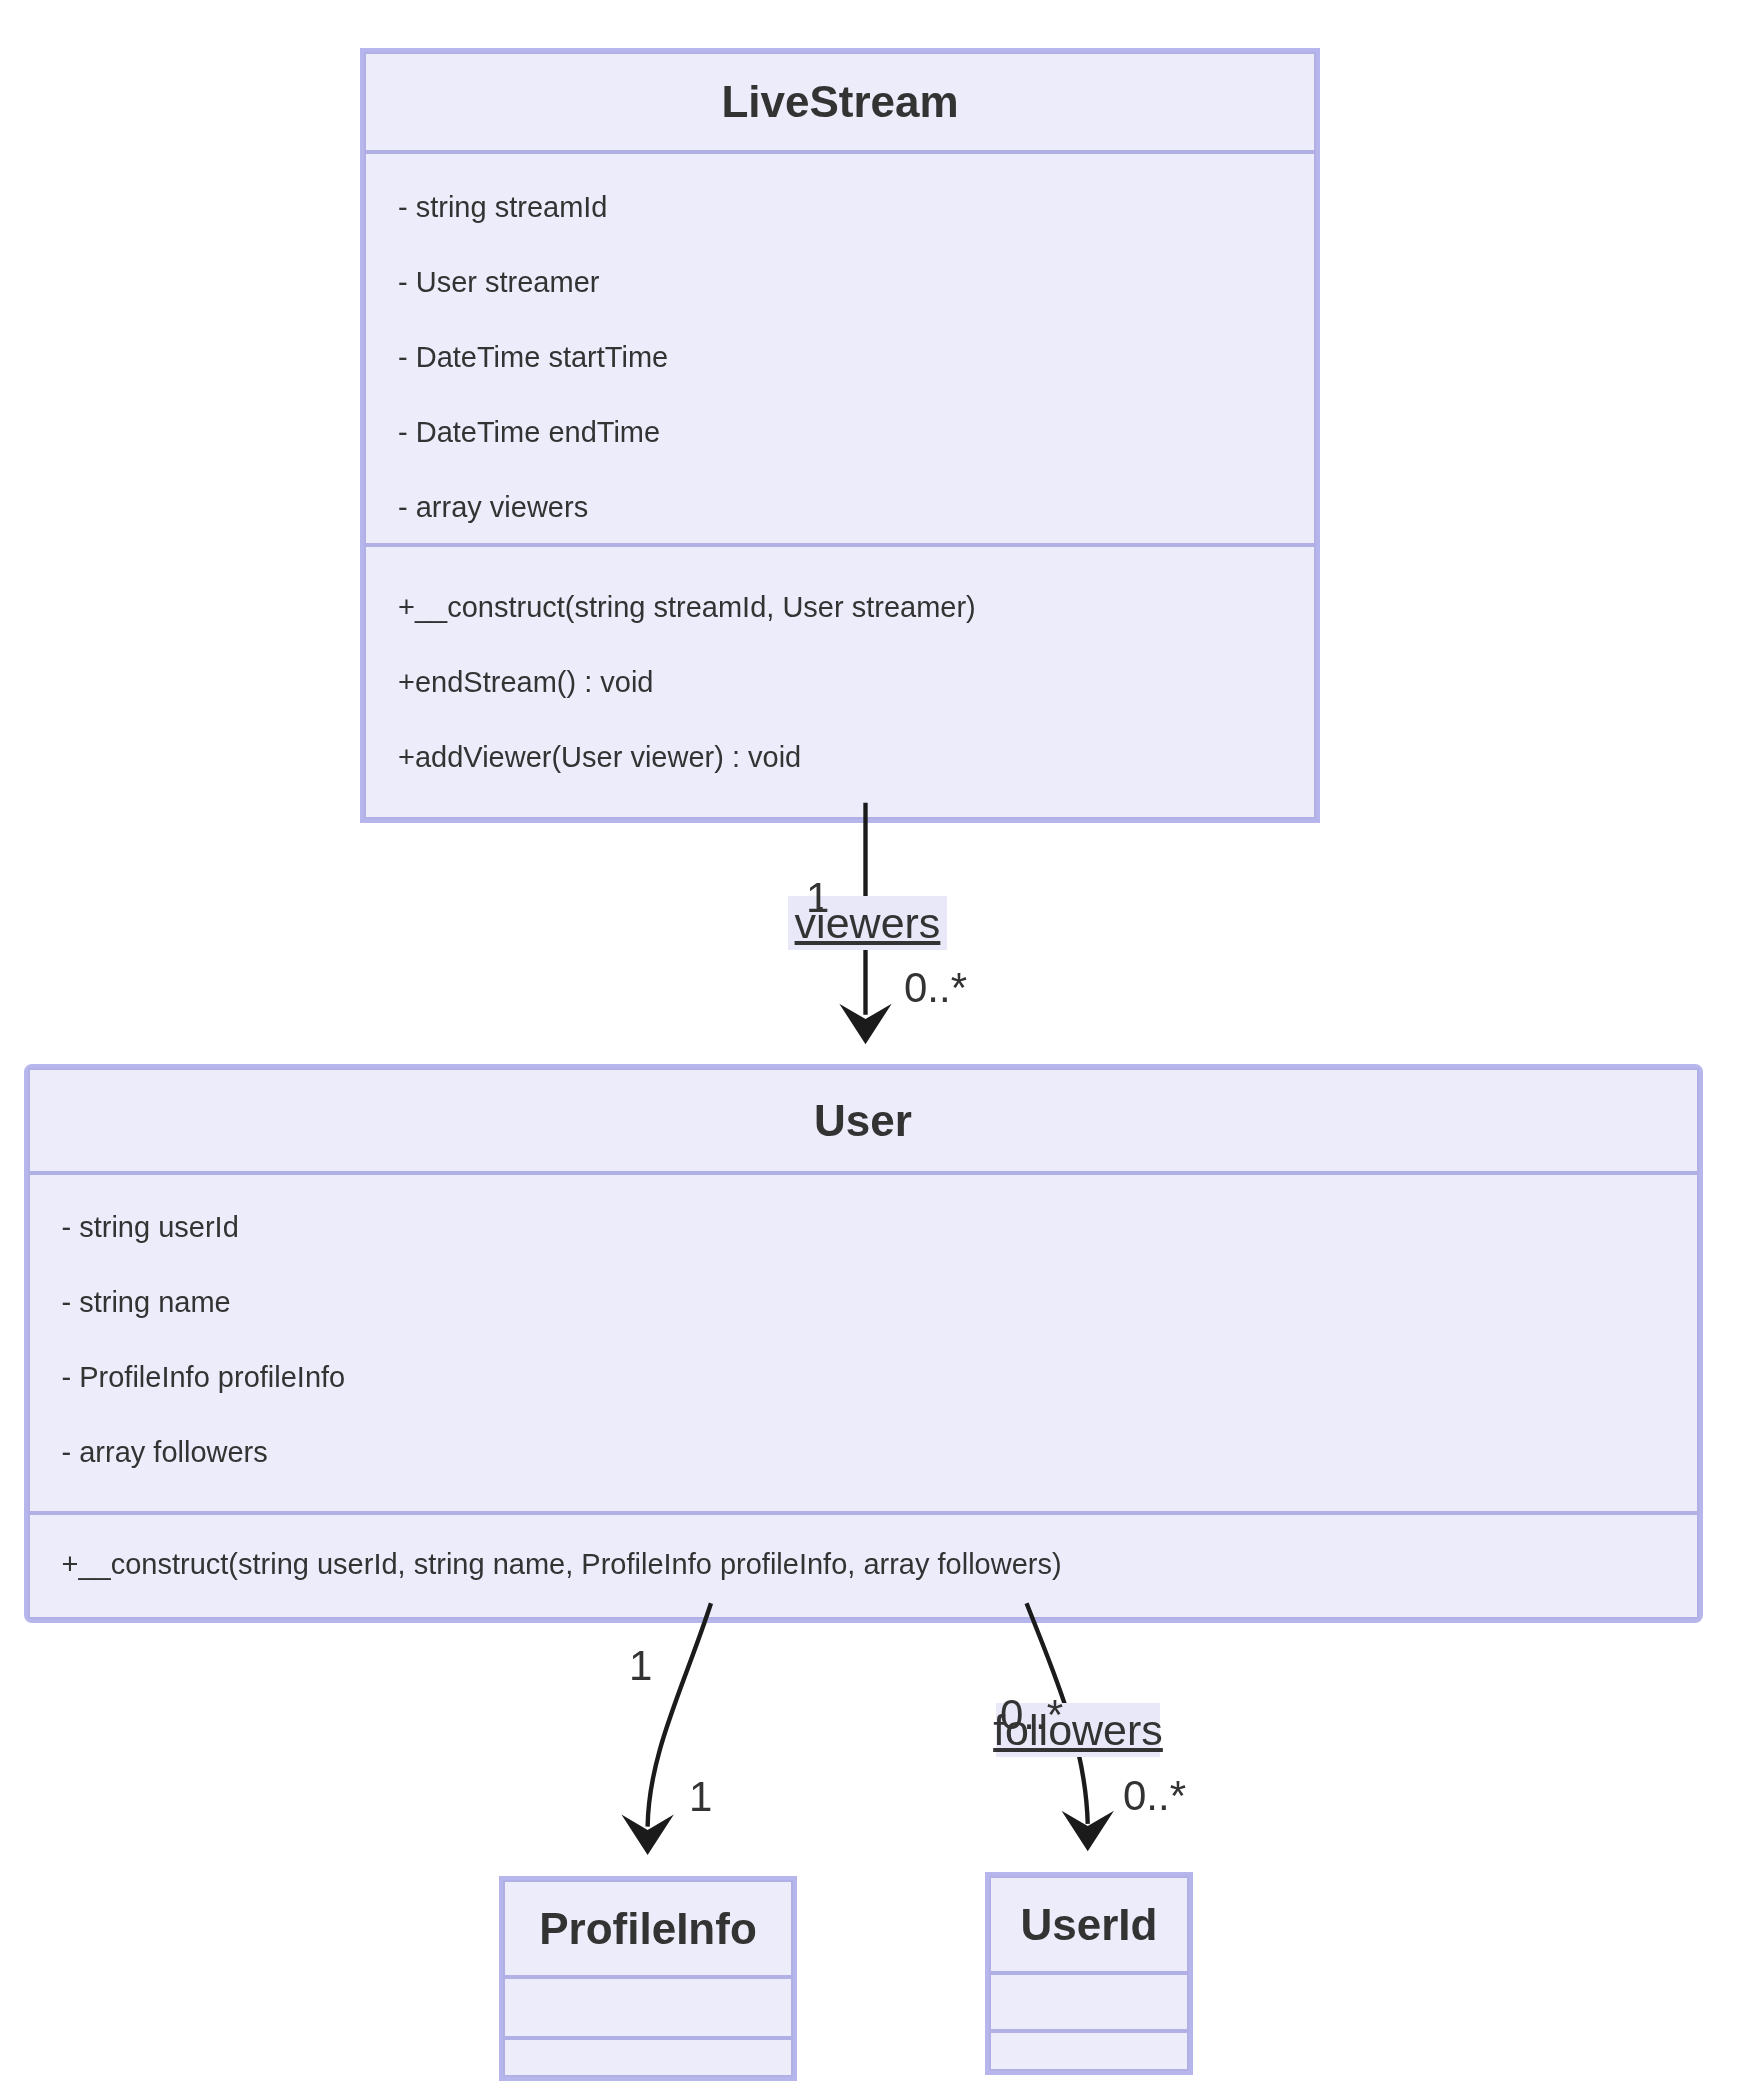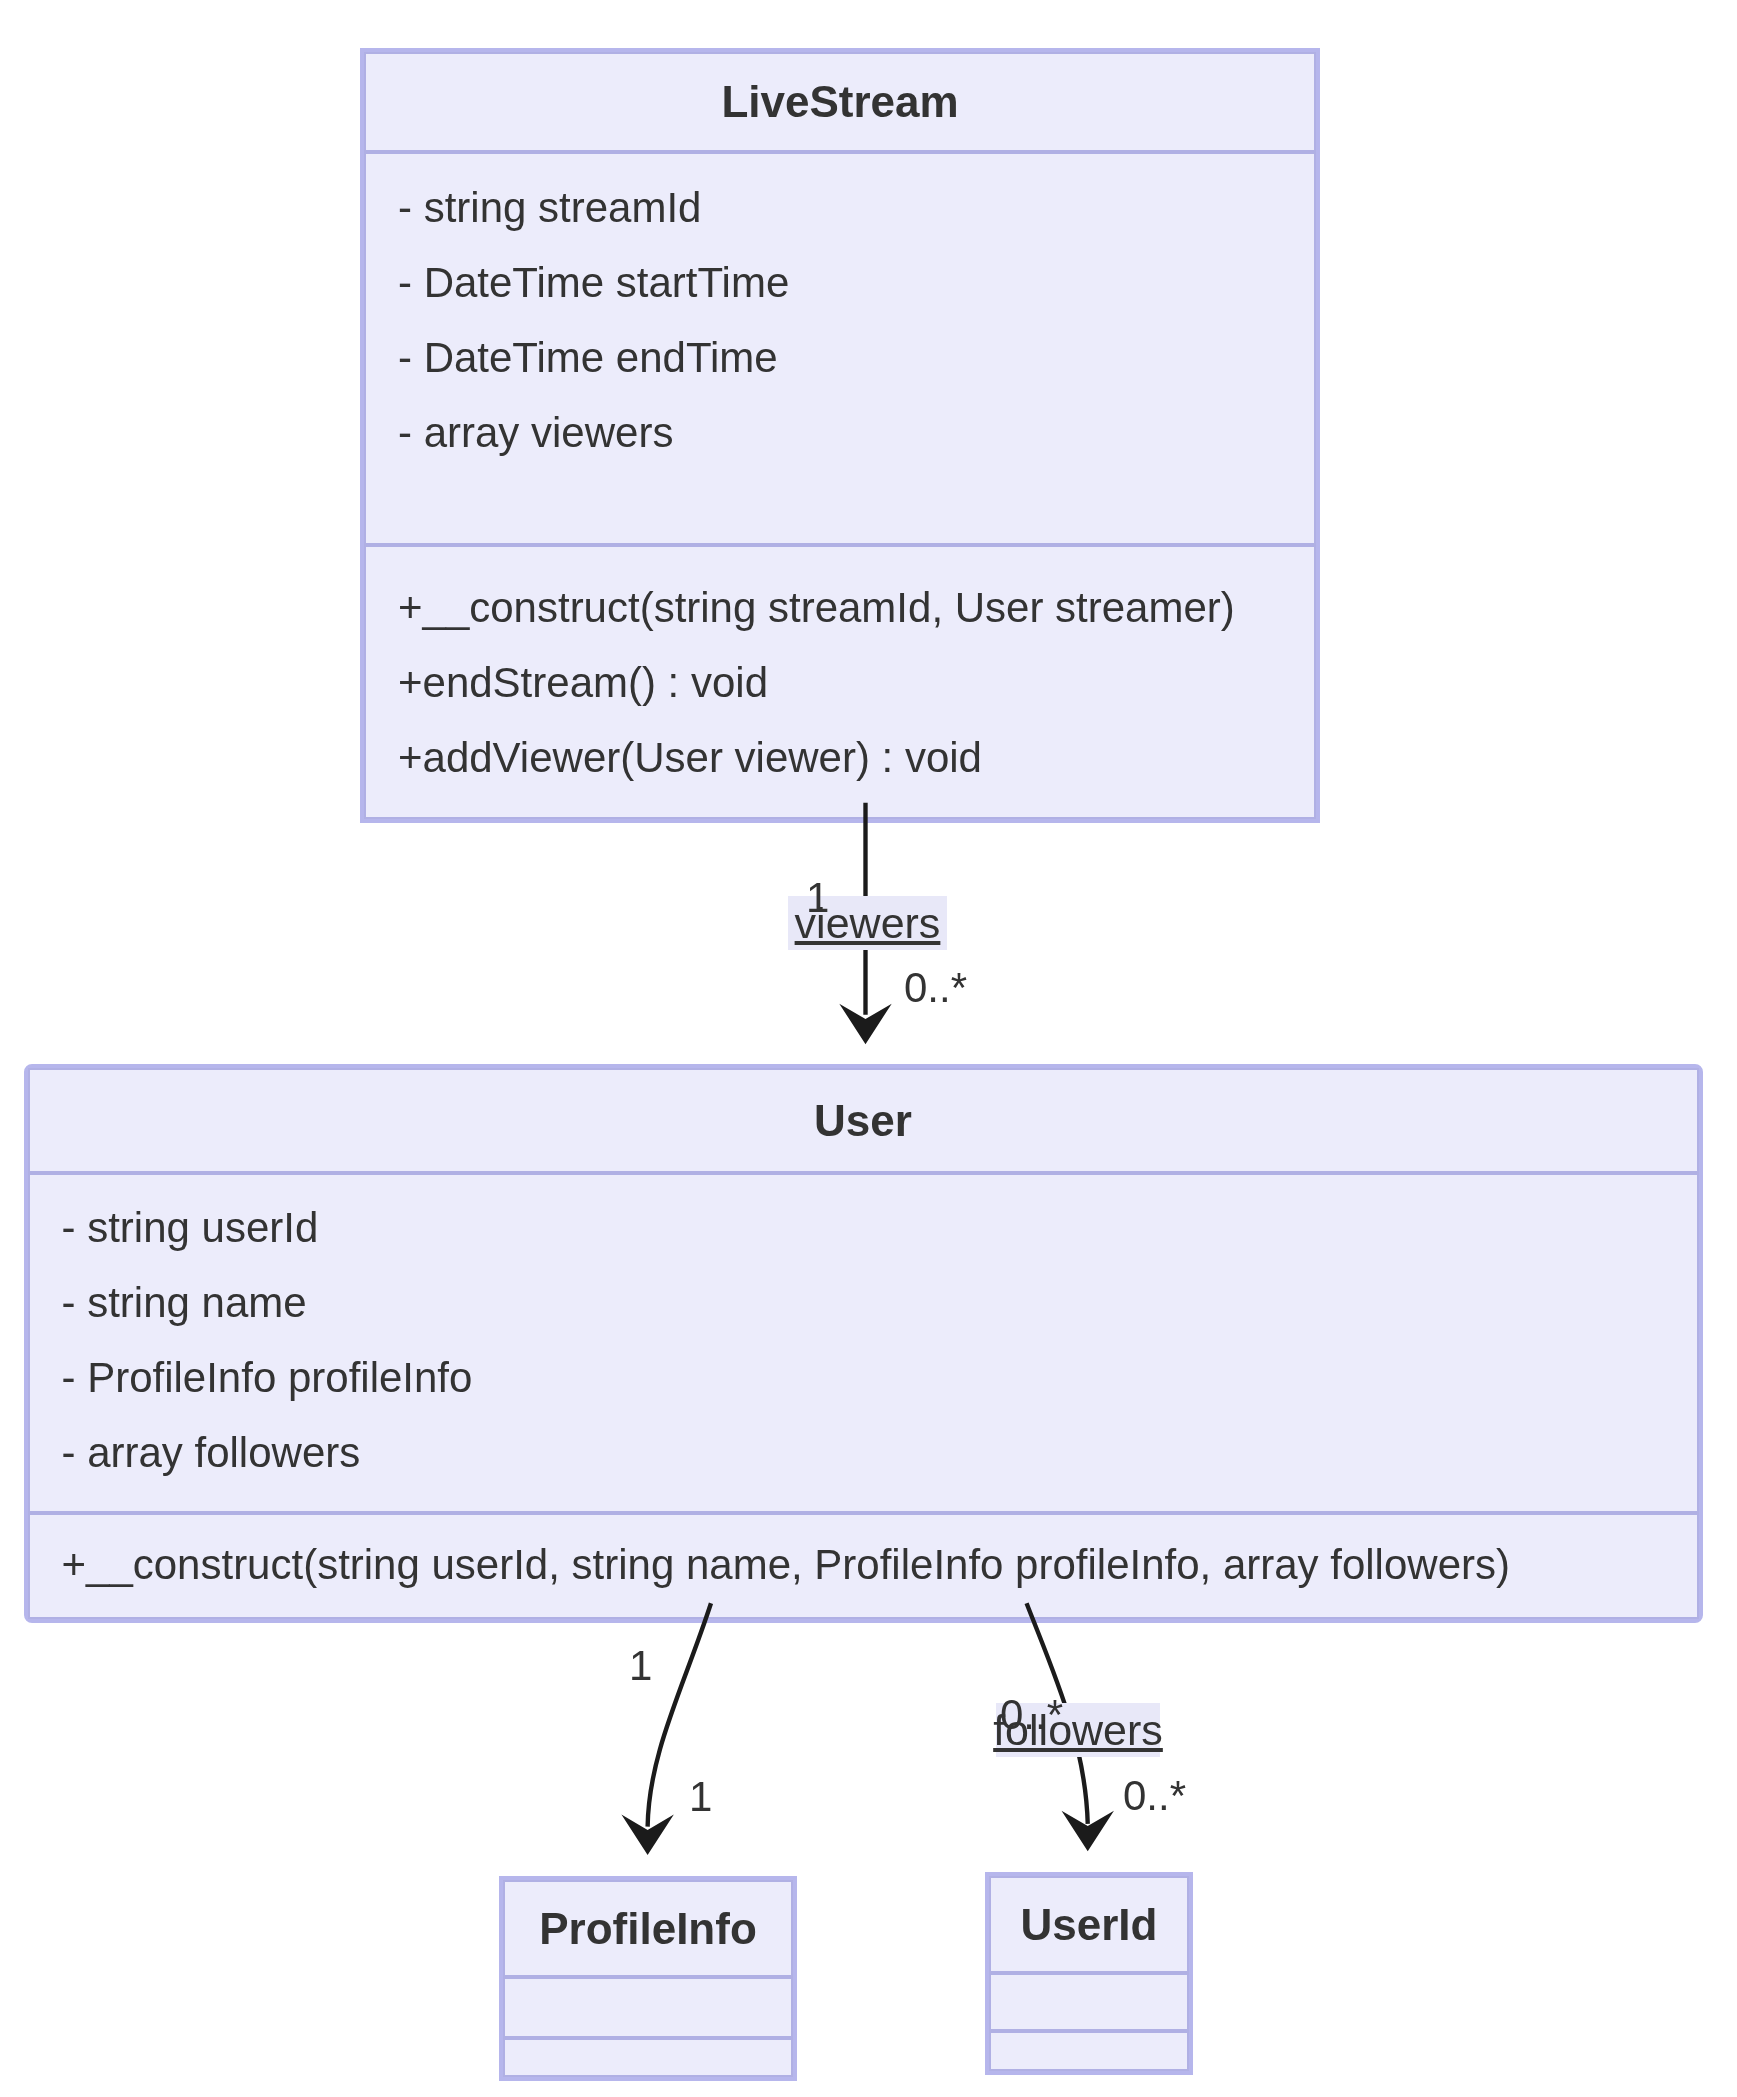--- a/index.html
+++ b/index.html
@@ -36,21 +36,21 @@
     justify-content: center;
     font-weight: bold;
     font-size: 44px;
     color: #333333;
   }
   .members { padding-left: 32px; padding-right: 11px; }
   .member-row {
     height: 75px;
     display: flex;
     align-items: center;
-    font-size: 42px;
+    font-size: 29px;
     white-space: nowrap;
     color: #333333;
   }
 
   
   #box-livestream { left: 360px; top: 28px; width: 960px; height: 775px; }
   #box-livestream .cb-title { height: 100px; }
   #box-livestream .attrs   { height: 393px; padding-top: 16.4px; }
   #box-livestream .methods { padding-top: 23px; }
 
@@ -120,20 +120,21 @@
     <path class="arrowhead" d="M1138 3323 L1186 3397 L1234 3323 L1186 3351 Z"></path>
 
     <path class="edge-path" d="M1880 2936 C1928 3060 1988 3190 1992 3340"></path>
     <path class="arrowhead" d="M1944 3316 L1992 3390 L2040 3316 L1992 3344 Z"></path>
   </svg>
 
   <div class="classbox" id="box-livestream">
     <div class="compartment cb-title">LiveStream</div>
     <div class="compartment members attrs">
       <div class="member-row">- string streamId</div>
+      <div class="member-row">- User streamer</div>
       <div class="member-row">- DateTime startTime</div>
       <div class="member-row">- DateTime endTime</div>
       <div class="member-row">- array viewers</div>
     </div>
     <div class="compartment members methods last">
       <div class="member-row">+__construct(string streamId, User streamer)</div>
       <div class="member-row">+endStream() : void</div>
       <div class="member-row">+addViewer(User viewer) : void</div>
     </div>
   </div>

